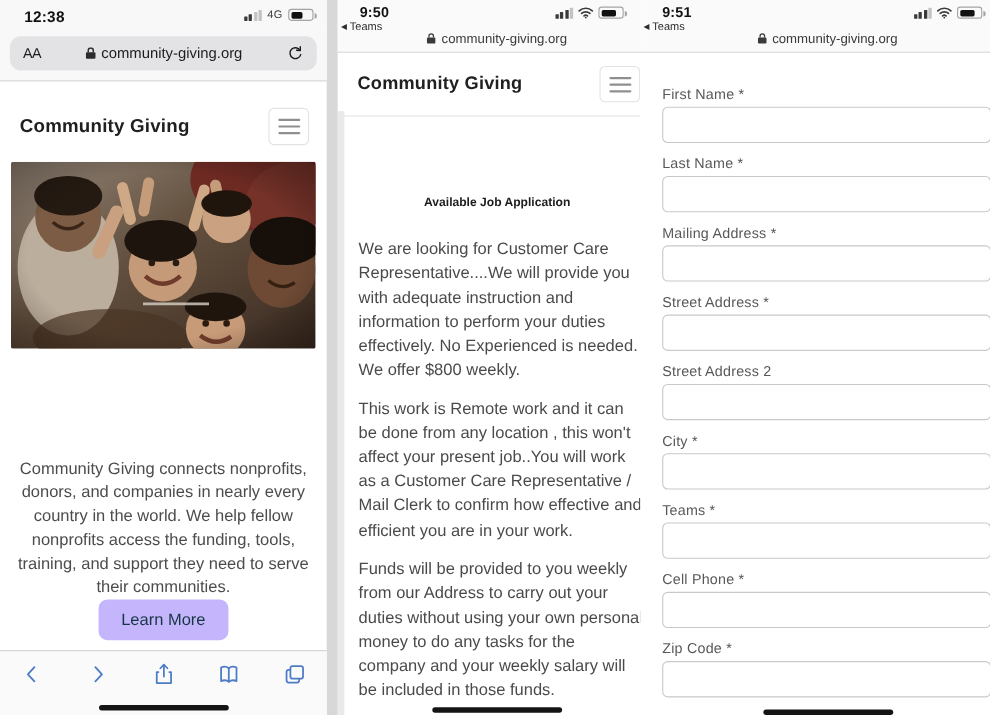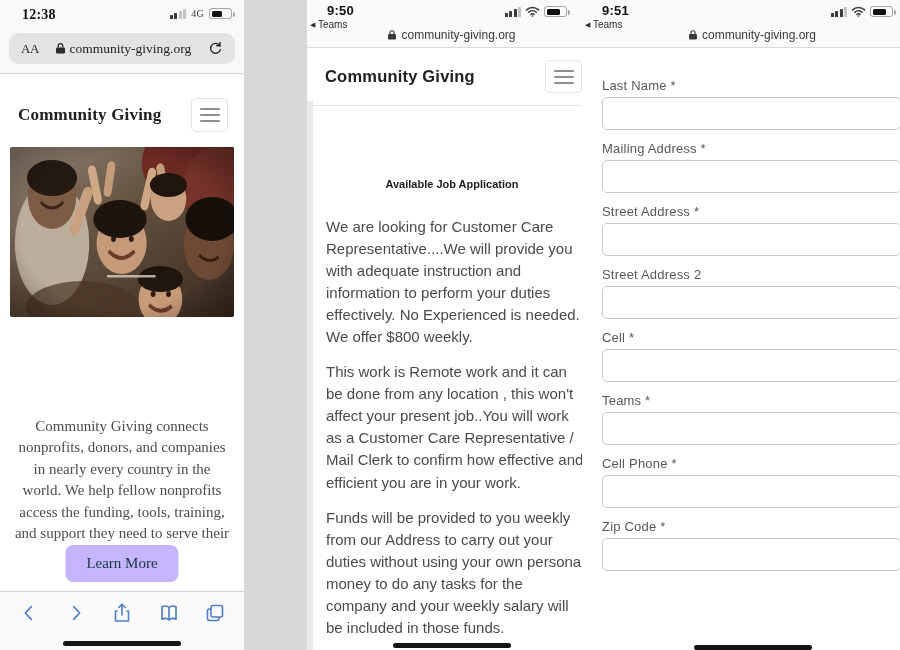--- a/index.html
+++ b/index.html
@@ -3,21 +3,21 @@
 <meta charset="utf-8">
 <style>
   * { margin:0; padding:0; box-sizing:border-box; }
   html,body { background:#cfcfcf; }
   #stage {
     position:relative; width:900px; height:650px; margin:0 auto;
     background:#d8d8d8; overflow:hidden;
     font-family:"Liberation Sans", sans-serif; color:#1d1d1f;
   }
   .panel { position:absolute; top:0; height:650px; background:#ffffff; }
-  #panel-left  { left:0;    width:244px;font-family:Liberation Serif, serif; }
+  #panel-left  { left:0;    width:297px; }
   #panel-mid   { left:307px; width:290px; }
   #panel-right { left:582px; width:341px; }
 
   
   .sig { display:inline-flex; align-items:flex-end; gap:1.5px; height:10px; }
   .sig i { display:block; width:3px; background:#3a3a3c; border-radius:0.5px; }
   .sig i.dim { background:#c3c3c6; }
   .sig .b1{height:4px}.sig .b2{height:6px}.sig .b3{height:8px}.sig .b4{height:10px}
   .batt { position:relative; display:inline-block; width:23px; height:11px;
           border:1px solid rgba(60,60,67,.45); border-radius:3px; }
@@ -293,37 +293,41 @@
         <svg width="8" height="10" viewBox="0 0 9 11">
             <rect y="4.5" width="9" height="6" rx="1.2" fill="#3a3a3c"></rect>
             <path d="M2.2 4.5V3a2.3 2.3 0 0 1 4.6 0v1.5" stroke="#3a3a3c" fill="none" stroke-width="1.3"></path>
           </svg>
         <span>community-giving.org</span>
       </span>
     </div>
 
     <div class="form">
       <div class="field">
+        <label>First Name *</label>
+        <input type="text" value="" style="">
+      </div>
+      <div class="field">
         <label>Last Name *</label>
         <input type="text" value="" style="">
       </div>
       <div class="field">
         <label>Mailing Address *</label>
         <input type="text" value="" style="">
       </div>
       <div class="field">
         <label>Street Address *</label>
         <input type="text" value="" style="">
       </div>
       <div class="field">
         <label>Street Address 2</label>
         <input type="text" value="" style="">
       </div>
       <div class="field">
-        <label>Cell *</label>
+        <label>City *</label>
         <input type="text" value="" style="">
       </div>
       <div class="field">
         <label>Teams *</label>
         <input type="text" value="" style="">
       </div>
       <div class="field">
         <label>Cell Phone *</label>
         <input type="text" value="" style="">
       </div>

